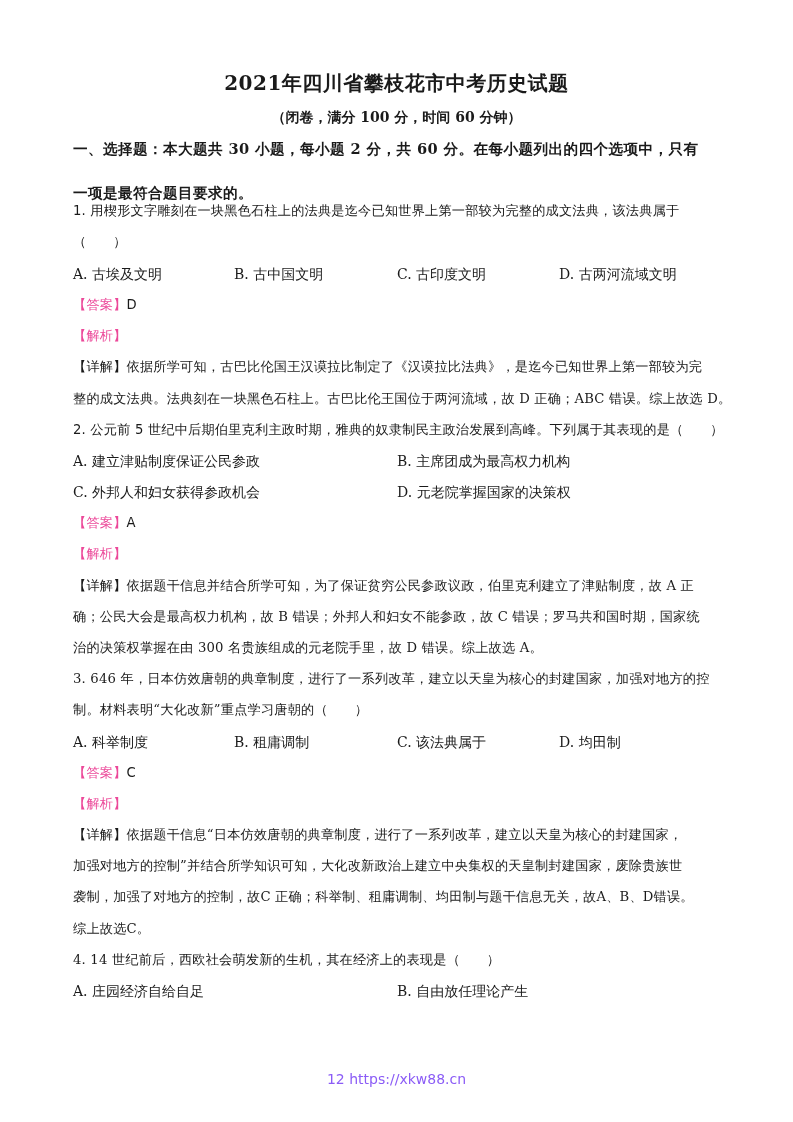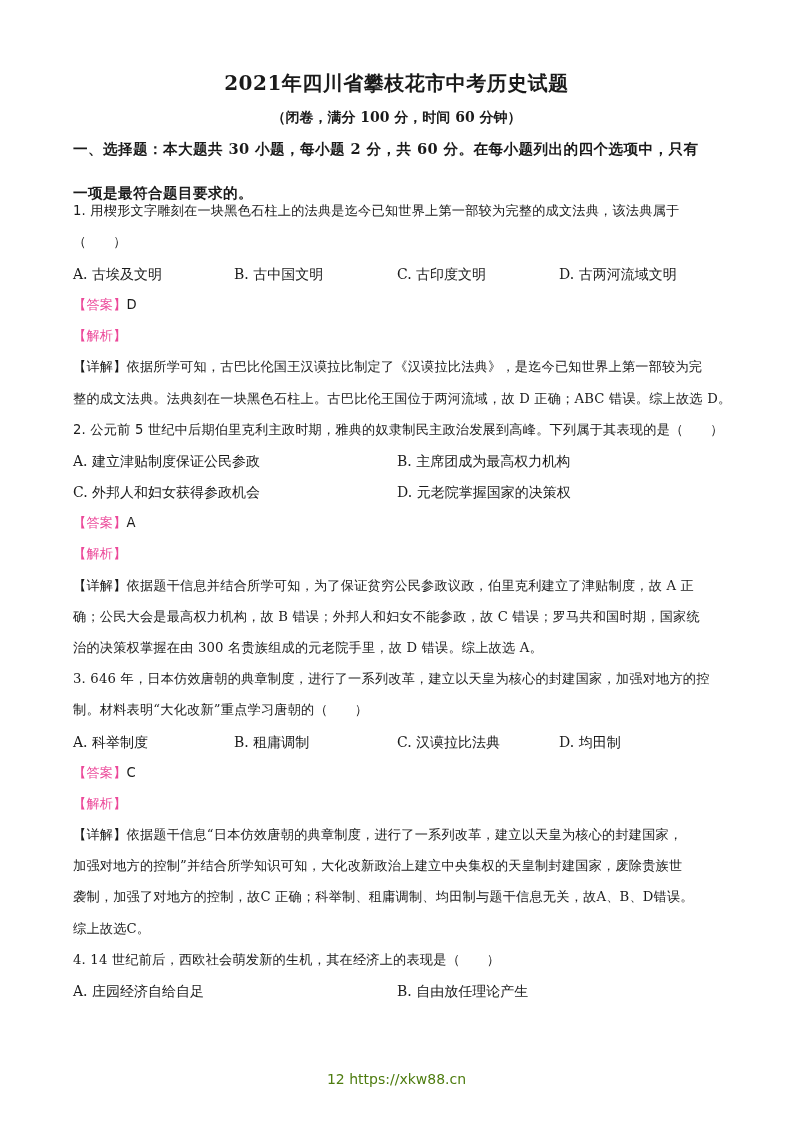--- a/index.html
+++ b/index.html
@@ -9,21 +9,21 @@
   .line { position: absolute; left: 73px; white-space: nowrap; font-size: 13.2px; line-height: 18px; letter-spacing: 0.2px; }
   .title { position: absolute; left: 0; width: 793px; text-align: center; top: 70px;
            font-size: 20px; font-weight: bold; line-height: 26px; letter-spacing: 0.5px; }
   .subtitle { position: absolute; left: 0; width: 793px; text-align: center; top: 107px;
               font-size: 14px; font-weight: bold; line-height: 20px; }
   .section { font-size: 14.6px; font-weight: bold; letter-spacing: 0.4px; }
   .opt { position: absolute; white-space: nowrap; font-size: 14px; line-height: 18px; }
   .tag { color: #ec4899; }
   .sans { font-family: "DejaVu Sans", "Liberation Sans", sans-serif; }
   .footer { position: absolute; left: 0; width: 793px; text-align: center; top: 1071px;
-            font-family: "DejaVu Sans", "Liberation Sans", sans-serif; font-size: 14px; color: #4d7c0f; }
+            font-family: "DejaVu Sans", "Liberation Sans", sans-serif; font-size: 14px; color: #8b5cf6; }
 </style>
 </head>
 <body>
 
 <div class="page">
 
   <div class="title">2021年四川省攀枝花市中考历史试题</div>
   <div class="subtitle">（闭卷，满分 100 分，时间 60 分钟）</div>
 
   <div class="line section" style="top:140px;">一、选择题：本大题共 30 小题，每小题 2 分，共 60 分。在每小题列出的四个选项中，只有</div>
@@ -52,21 +52,21 @@
   </div>
   <div class="line tag" style="top:545px;">【解析】</div>
   <div class="line" style="top:608px;">确；公民大会是最高权力机构，故 B 错误；外邦人和妇女不能参政，故 C 错误；罗马共和国时期，国家统</div>
   <div class="line" style="top:577px;">【详解】依据题干信息并结合所学可知，为了保证贫穷公民参政议政，伯里克利建立了津贴制度，故 A 正</div>
   <div class="line" style="top:639px;">治的决策权掌握在由 300 名贵族组成的元老院手里，故 D 错误。综上故选 A。</div>
 
   <div class="line" style="top:670px;">3. 646 年，日本仿效唐朝的典章制度，进行了一系列改革，建立以天皇为核心的封建国家，加强对地方的控</div>
   <div class="line" style="top:701px;">制。材料表明“大化改新”重点学习唐朝的（　　）</div>
   <div class="opt" style="left:73px; top:733px;">A. 科举制度</div>
   <div class="opt" style="left:234px; top:733px;">B. 租庸调制</div>
-  <div class="opt" style="left:397px; top:733px;">C. 汉谟拉比法典</div>
+  <div class="opt" style="left:397px; top:733px;">C. 该法典属于</div>
   <div class="opt" style="left:559px; top:733px;">D. 均田制</div>
   <div class="line" style="top:764px;">
     <span class="tag">【答案】</span><span class="sans">C</span>
   </div>
   <div class="line tag" style="top:795px;">【解析】</div>
   <div class="line" style="top:857px;">加强对地方的控制”并结合所学知识可知，大化改新政治上建立中央集权的天皇制封建国家，废除贵族世</div>
   <div class="line" style="top:826px;">【详解】依据题干信息“日本仿效唐朝的典章制度，进行了一系列改革，建立以天皇为核心的封建国家，</div>
   <div class="line" style="top:888px;">袭制，加强了对地方的控制，故C 正确；科举制、租庸调制、均田制与题干信息无关，故A、B、D错误。</div>
   <div class="line" style="top:920px;">综上故选C。</div>
 

